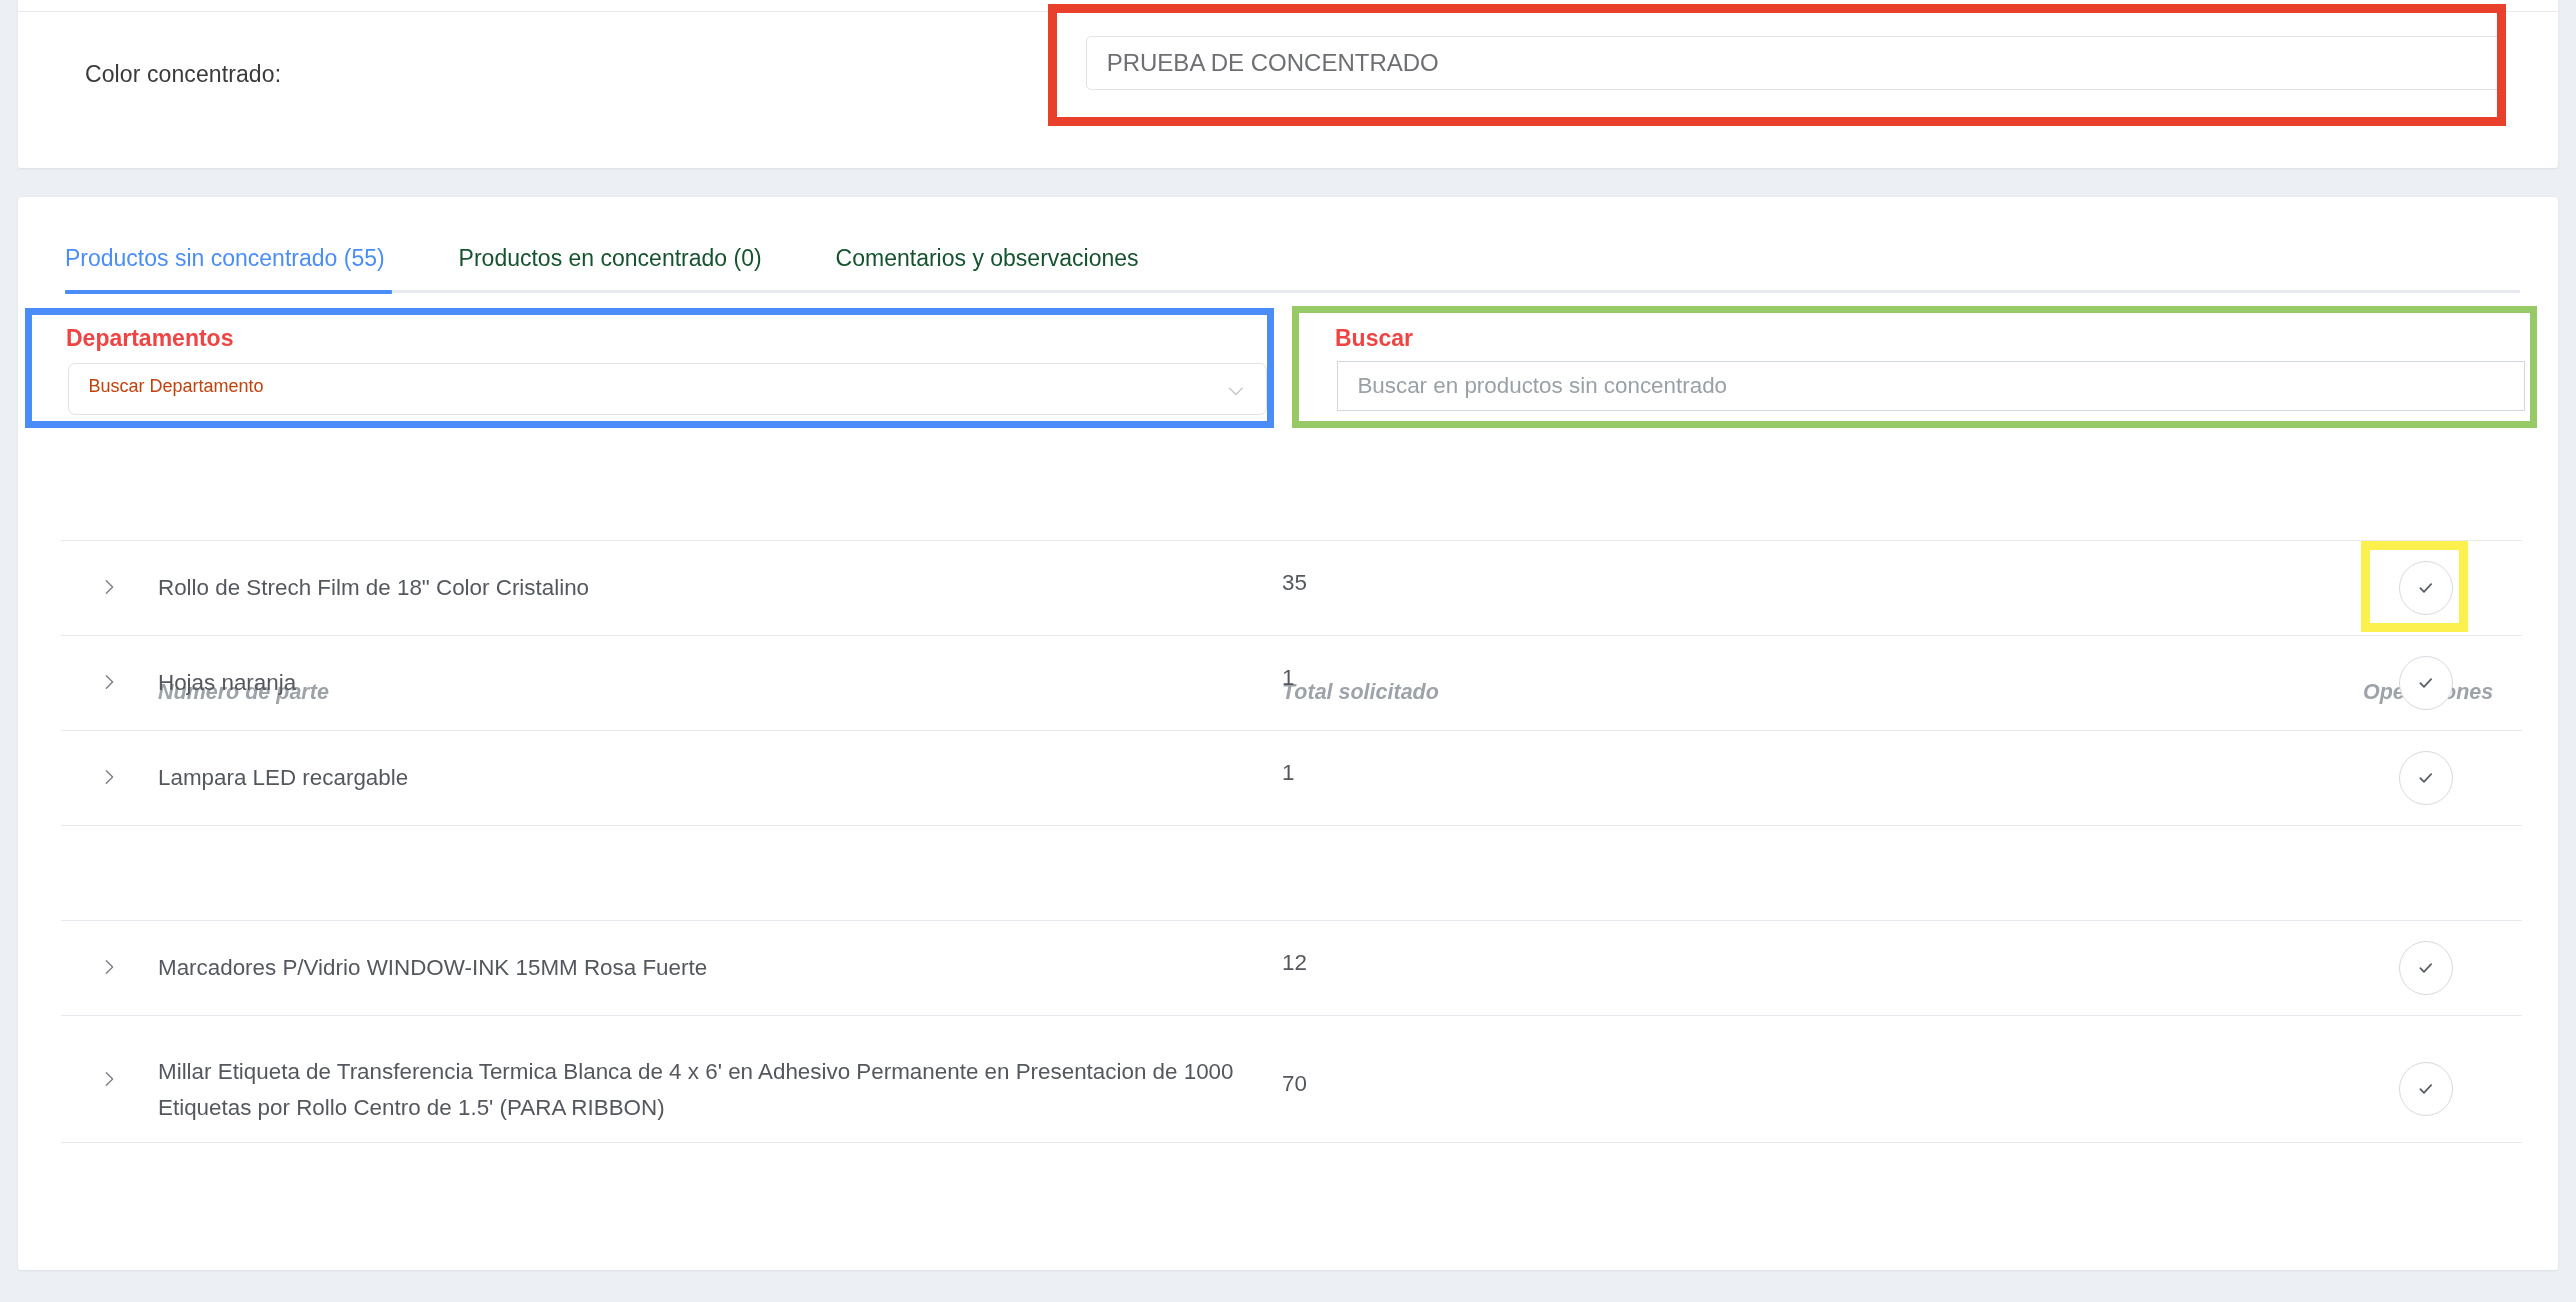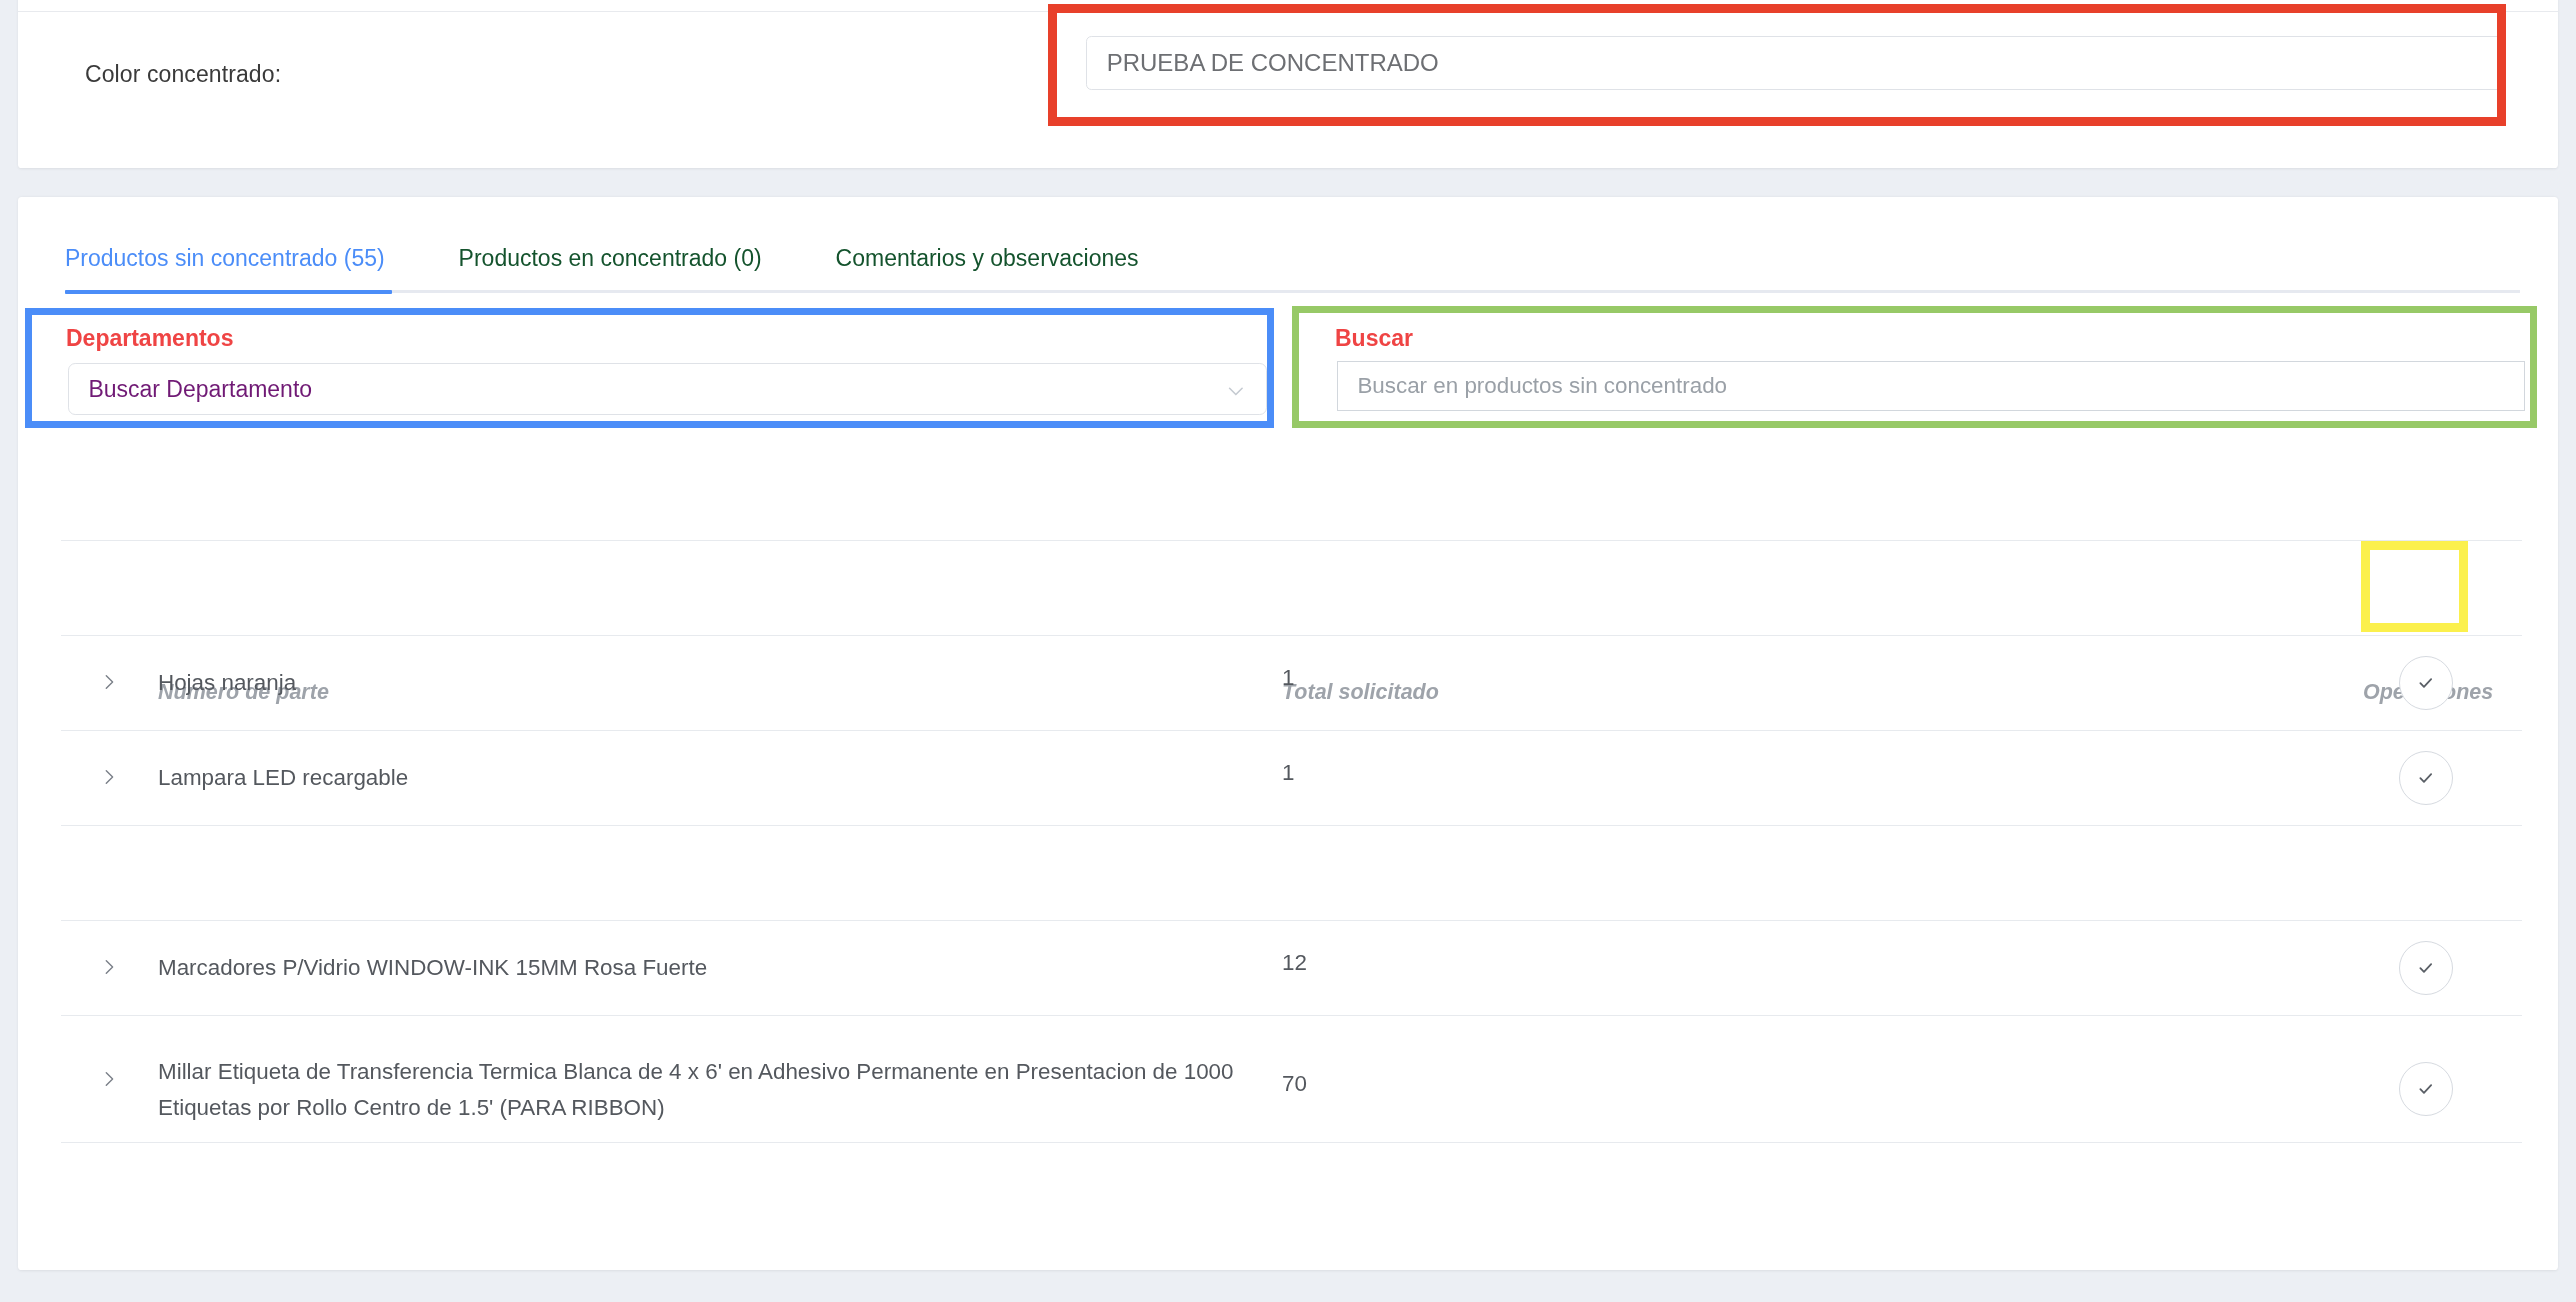--- a/index.html
+++ b/index.html
@@ -114,22 +114,22 @@
     position: absolute;
     left: 19.7px; top: 52px;
     width: 1199px; height: 52px;
     border: 0.9px solid #dfe2e7;
     border-radius: 7.2px;
     background: #fff;
   }
   .select-dept .ph {
     position: absolute;
     left: 19.7px; top: 11.6px;
-    font-size: 23px;
-    color: #701a75;
+    font-size: 18px;
+    color: #c2410c;
   }
   .chev {
     position: absolute;
     right: 19.7px; top: 18px;
     width: 19.7px; height: 19.7px;
   }
   .chev svg { display:block; }
   .input-buscar {
     position: absolute;
     left: 19.7px; top: 50px;
@@ -253,20 +253,34 @@
     </div>
 
     <div class="thead">
       <span class="th th-parte">Numero de parte</span>
       <span class="th th-total">Total solicitado</span>
       <span class="th th-oper">Operaciones</span>
     </div>
 
     <div class="tbl-line" style="top:343px"></div>
 
+    <div class="row" style="top:343px;height:95px">
+      <span class="chevron-right" style="top:38px">
+        <svg width="18" height="18" viewBox="0 0 20 20">
+          <path d="M7 3 L14 10 L7 17" fill="none" stroke="#7b8089" stroke-width="1.6" stroke-linecap="round" stroke-linejoin="round"></path>
+        </svg>
+      </span>
+      <span class="pname" style="top:30px">Rollo de Strech Film de 18" Color Cristalino</span>
+      <span class="pqty" style="top:30px">35</span>
+      <span class="opbtn" style="top:20.6px">
+        <svg width="21.5" height="21.5" viewBox="0 0 24 24">
+          <path d="M6 12.5 L10 16.5 L18 8" fill="none" stroke="#5a5f66" stroke-width="2" stroke-linecap="round" stroke-linejoin="round"></path>
+        </svg>
+      </span>
+    </div>
     <div class="tbl-line" style="top:438px"></div>
 
     <div class="row" style="top:438px;height:95px">
       <span class="chevron-right" style="top:38px">
         <svg width="18" height="18" viewBox="0 0 20 20">
           <path d="M7 3 L14 10 L7 17" fill="none" stroke="#7b8089" stroke-width="1.6" stroke-linecap="round" stroke-linejoin="round"></path>
         </svg>
       </span>
       <span class="pname" style="top:30px">Hojas naranja</span>
       <span class="pqty" style="top:30px">1</span>

